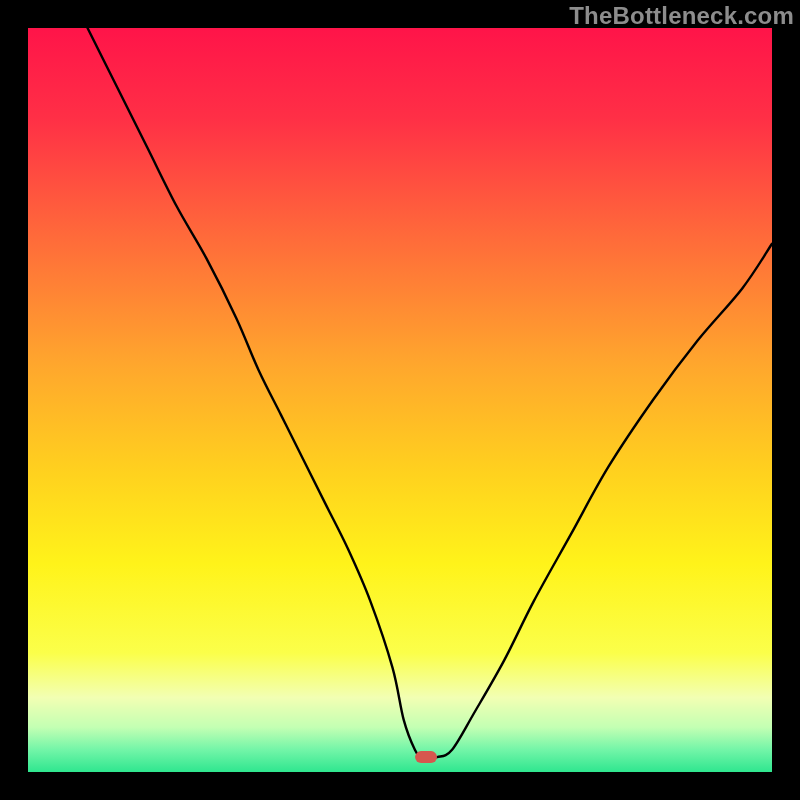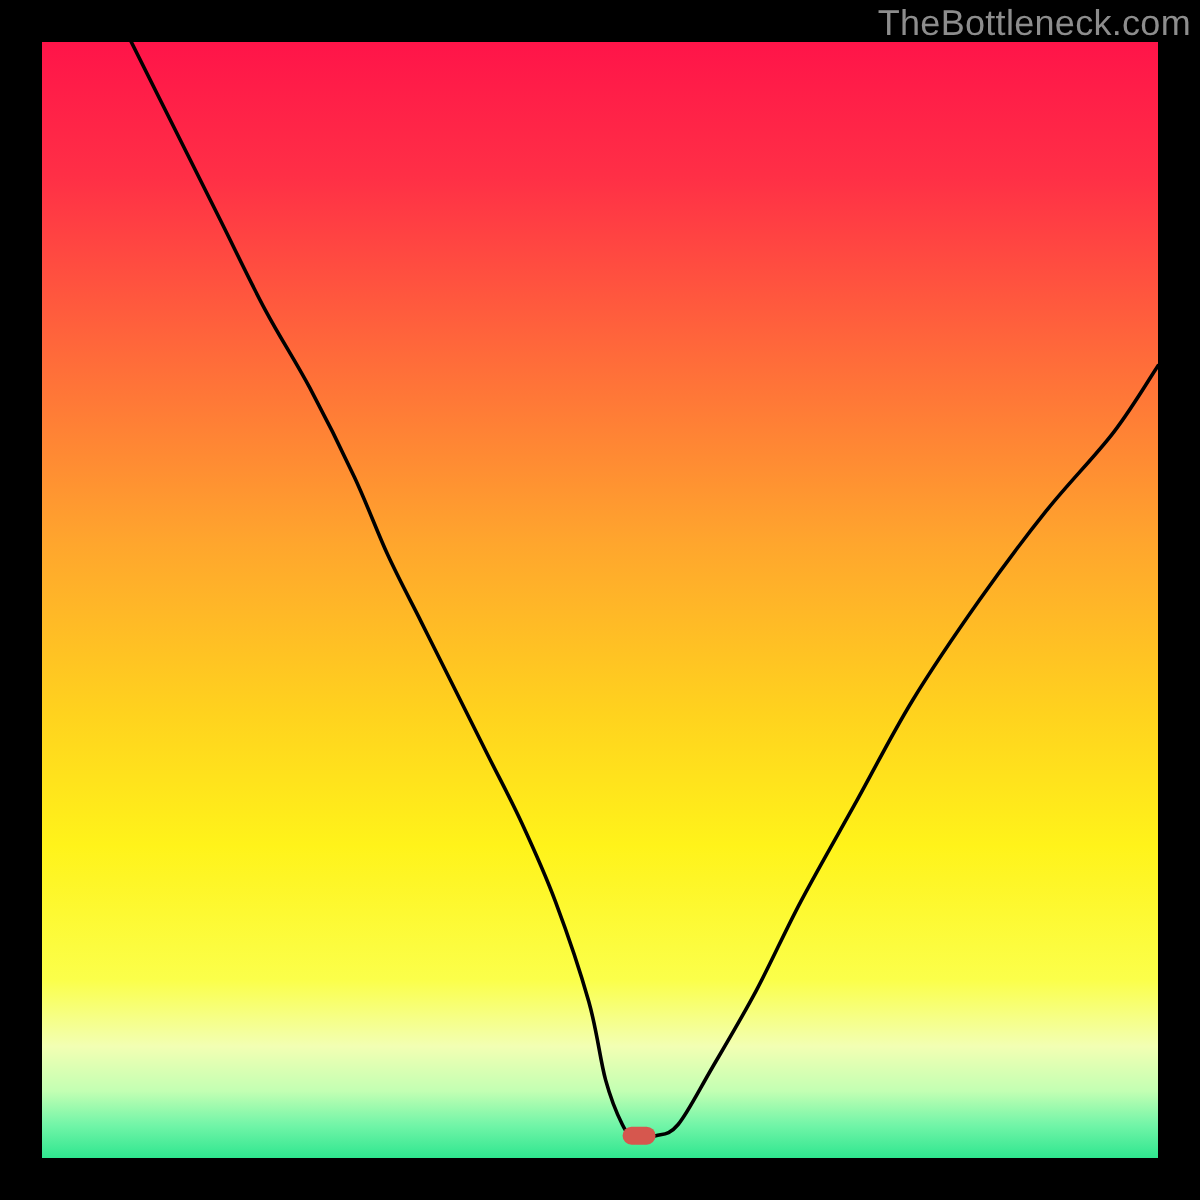--- a/index.html
+++ b/index.html
@@ -25,21 +25,21 @@
     left: 0;
     width: 744px;
     height: 744px;
   }
   .watermark {
     position: absolute;
     top: 2px;
     right: 6px;
     color: #8d8d8d;
     font-size: 24px;
-    font-weight: 400;
+    font-weight: 700;
     letter-spacing: 0.2px;
     user-select: none;
   }
   svg { display: block; }
 </style>
 </head>
 <body>
 
 <div class="watermark">TheBottleneck.com</div>
 

